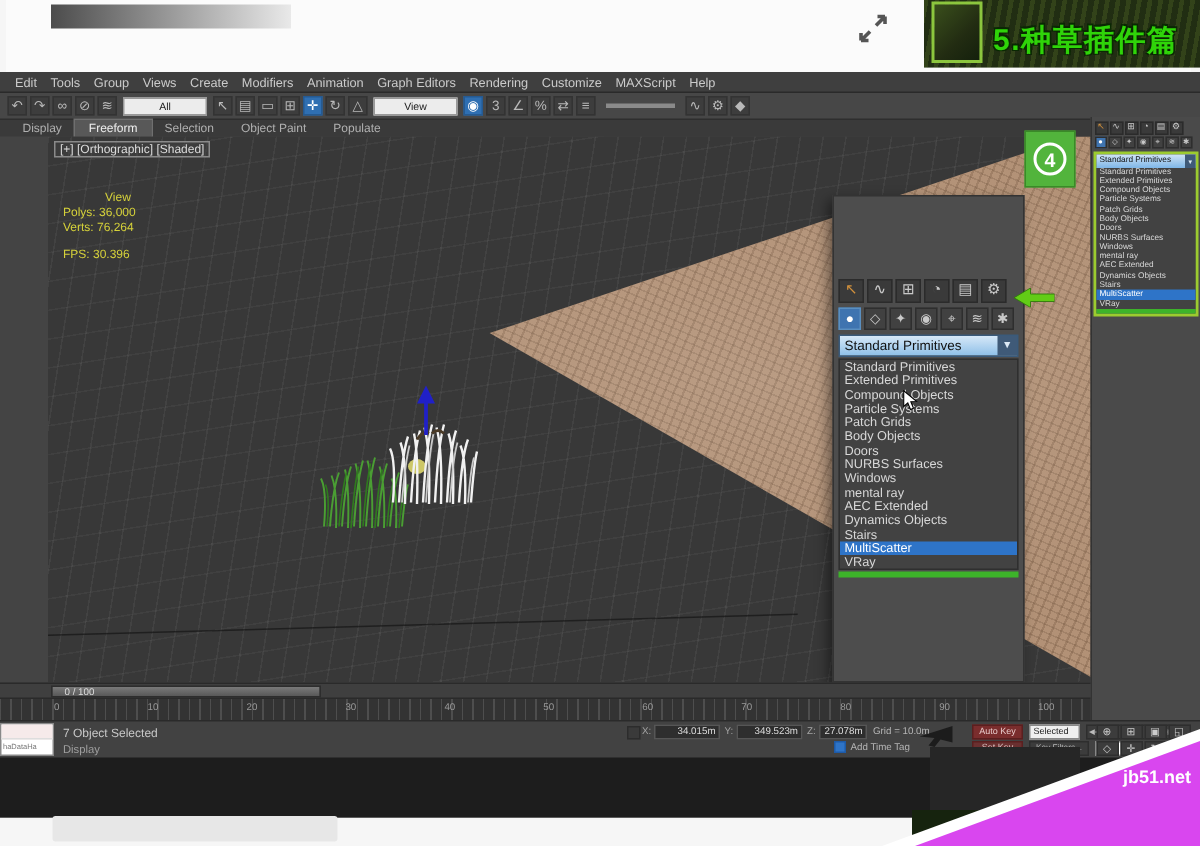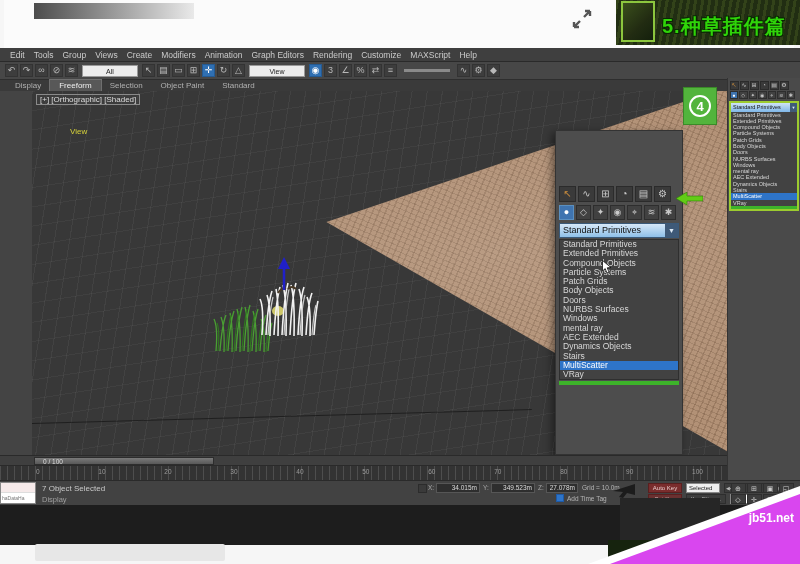--- a/index.html
+++ b/index.html
@@ -240,21 +240,21 @@
       <div class="tbi">∿</div>
       <div class="tbi">⚙</div>
       <div class="tbi">◆</div>
     </div>
 
   <div class="ribbon">
       <div class="tab">Display</div>
       <div class="tab sel">Freeform</div>
       <div class="tab">Selection</div>
       <div class="tab">Object Paint</div>
-      <div class="tab">Standard</div>
+      <div class="tab">Populate</div>
     </div>
 
   <div class="viewport">
     <div class="vp-grid"></div>
     <div class="terrain"></div>
     <div class="ground-line"></div>
 
     <svg class="grass-green" width="62" height="56" viewBox="0 0 62 56">
       <path d="M4 54 Q6 30 2 22 M8 54 Q10 28 14 18 M12 55 Q13 30 9 20 M16 54 Q18 26 22 14 M20 55 Q21 28 18 16 M24 54 Q26 24 30 10 M28 55 Q29 26 25 12 M32 54 Q34 22 38 8 M36 55 Q37 24 33 10 M40 54 Q42 24 46 12 M44 55 Q45 26 41 14 M48 54 Q50 28 54 18 M52 55 Q53 30 49 22 M56 54 Q58 32 60 26" stroke="#4a9e33" stroke-width="1.3" fill="none"></path>
       <path d="M6 54 Q8 34 5 26 M14 54 Q16 30 19 18 M22 55 Q24 28 27 14 M30 54 Q32 26 35 12 M38 55 Q40 26 43 16 M46 54 Q48 30 51 22 M54 55 Q56 34 58 28" stroke="#2f7a1e" stroke-width="1.1" fill="none"></path>
@@ -268,20 +268,25 @@
     </svg>
 
     <svg class="axis-arrow" width="16" height="34" viewBox="0 0 16 34">
       <path d="M8 33 L8 10" stroke="#2020c8" stroke-width="2.5"></path>
       <path d="M8 0 L2 12 L14 12 Z" fill="#2020c8"></path>
     </svg>
 
     <div class="vp-label">[+] [Orthographic] [Shaded]</div>
     <div class="vp-stats">
       <div class="hdr">View</div>
+      <div>
+          <div class="stat-line">Polys: 36,000</div>
+          <div class="stat-line">Verts: 76,264</div>
+          <div class="stat-line">FPS: 30.396</div>
+        </div>
     </div>
   </div>
 
   <div class="overlay-panel">
     <div class="op-spacer"></div>
     <div class="op-tabs">
         <div class="op-tabi">↖</div>
         <div class="op-tabi">∿</div>
         <div class="op-tabi">⊞</div>
         <div class="op-tabi">◔</div>

